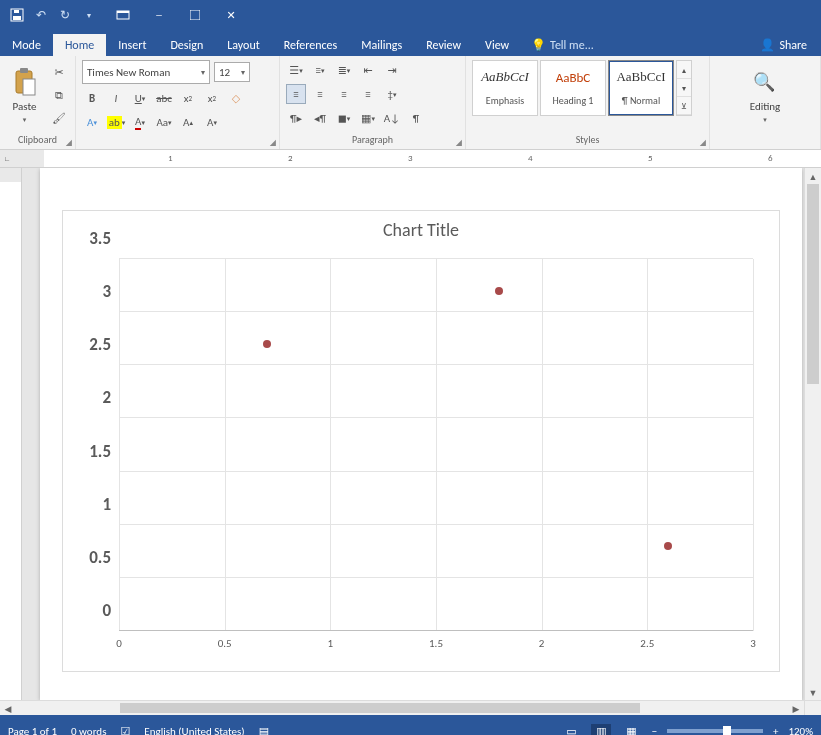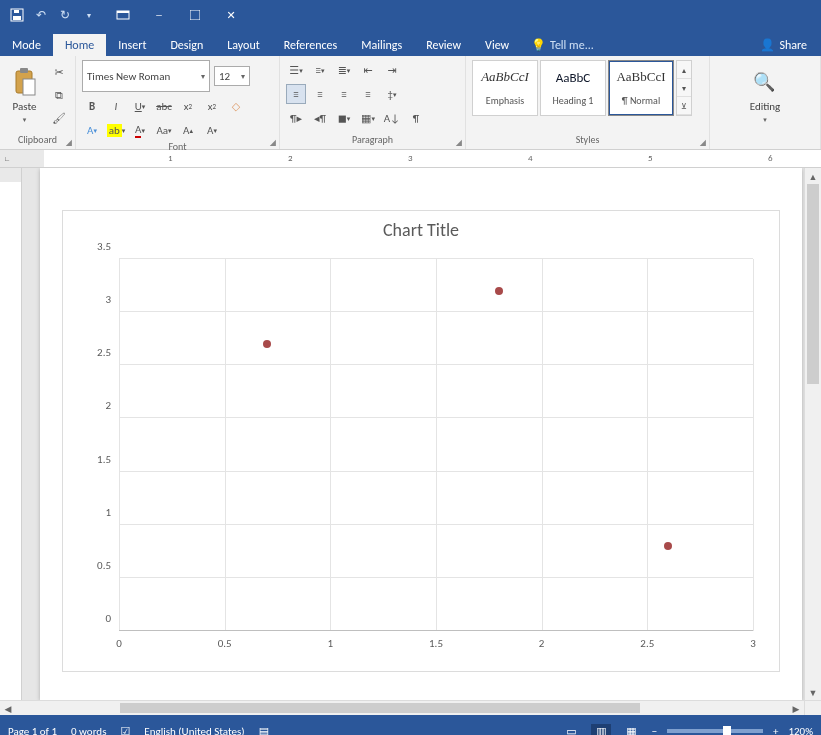--- a/index.html
+++ b/index.html
@@ -22,21 +22,21 @@
 .group{border-right:1px solid #e1e1e1;display:flex;flex-direction:column;position:relative;}
 .group-body{flex:1;display:flex;align-items:flex-start;padding:4px 6px 0 6px;gap:6px;}
 .group-label{height:16px;font-size:10px;color:#666;text-align:center;padding-bottom:2px;}
 .group .dlg{position:absolute;right:3px;bottom:2px;font-size:8px;color:#888;}
 .bigbtn{display:flex;flex-direction:column;align-items:center;justify-content:center;width:42px;height:70px;gap:2px;}
 .bigbtn .icbox{width:32px;height:32px;display:flex;align-items:center;justify-content:center;font-size:18px;}
 .bigbtn .lbl{font-size:11px;color:#444;}
 .col{display:flex;flex-direction:column;gap:3px;}
 .row{display:flex;align-items:center;gap:4px;}
 .sbtn{width:20px;height:20px;display:flex;align-items:center;justify-content:center;font-size:11px;color:#555;border:1px solid transparent;}
-.fontname{width:128px;height:32px;border:1px solid #ababab;background:#fff;font-size:11px;padding:0 4px;display:flex;align-items:center;justify-content:space-between;}
+.fontname{width:128px;height:24px;border:1px solid #ababab;background:#fff;font-size:11px;padding:0 4px;display:flex;align-items:center;justify-content:space-between;}
 .fontsize{width:36px;height:20px;border:1px solid #ababab;background:#fff;font-size:11px;padding:0 4px;display:flex;align-items:center;justify-content:space-between;}
 .fontname .dd, .fontsize .dd{font-size:8px;color:#666;}
 
 .sgal{display:flex;gap:2px;align-items:center;}
 .scard{width:66px;height:56px;border:1px solid #d0d0d0;background:#fff;display:flex;flex-direction:column;align-items:center;justify-content:center;}
 .scard .prev{font-size:13px;font-family:"Times New Roman",serif;color:#333;}
 .scard .sname{font-size:10px;color:#555;margin-top:9px;}
 .scard.sel{border:1px solid #888;box-shadow:inset 0 0 0 1px #2b579a;}
 .sgal-more{width:16px;height:56px;border:1px solid #d0d0d0;background:#f7f7f7;display:flex;flex-direction:column;}
 .sgal-more div{flex:1;display:flex;align-items:center;justify-content:center;font-size:8px;color:#555;border-bottom:1px solid #e0e0e0;}
@@ -48,21 +48,21 @@
 .docwrap{position:relative;height:547px;background:#e6e6e6;overflow:hidden;}
 .ruler-v{position:absolute;left:0;top:0;width:22px;height:100%;background:#fff;border-right:1px solid #d0d0d0;}
 .ruler-v .shade{position:absolute;left:0;top:0;width:100%;height:14px;background:#e9e9e9;}
 .page{position:absolute;left:40px;top:0;width:762px;height:532px;background:#fff;box-shadow:0 1px 4px rgba(0,0,0,.25);}
 .chart{position:absolute;left:22px;top:42px;width:718px;height:462px;border:1px solid #dcdcdc;}
 .chart-title{text-align:center;font-size:18px;color:#5a5a5a;padding:8px 0 4px 0;font-family:Calibri,sans-serif;}
 .plot{position:absolute;left:56px;top:48px;right:26px;bottom:40px;}
 .gridline-h{position:absolute;left:0;right:0;border-top:1px solid #e4e4e4;}
 .gridline-v{position:absolute;top:0;bottom:0;border-left:1px solid #e4e4e4;}
 .axis-b{position:absolute;left:0;right:0;bottom:0;border-top:1px solid #bfbfbf;}
-.ytick{position:absolute;right:100%;padding-right:8px;font-size:11px;color:#5a5a5a;transform:translateY(-50%);}
+.ytick{position:absolute;right:100%;padding-right:8px;font-size:17px;color:#5a5a5a;transform:translateY(-50%);font-weight:bold;}
 .xtick{position:absolute;top:100%;padding-top:6px;font-size:11px;color:#5a5a5a;transform:translateX(-50%);}
 .pt{position:absolute;width:8px;height:8px;border-radius:50%;background:#a84a4a;transform:translate(-50%,50%);}
 
 .vscroll{position:absolute;right:0;top:0;width:17px;height:532px;background:#f0f0f0;border-left:1px solid #dcdcdc;}
 .vscroll .thumb{position:absolute;left:2px;right:2px;top:16px;height:200px;background:#cdcdcd;}
 .vscroll .arr{position:absolute;left:0;right:0;height:16px;display:flex;align-items:center;justify-content:center;font-size:9px;color:#666;background:#f0f0f0;}
 .hscroll{position:absolute;left:0;right:17px;bottom:0;height:15px;background:#f0f0f0;border-top:1px solid #dcdcdc;}
 .hscroll .thumb{position:absolute;top:2px;bottom:2px;left:120px;width:520px;background:#cdcdcd;}
 .hscroll .arr{position:absolute;top:0;bottom:0;width:16px;display:flex;align-items:center;justify-content:center;font-size:9px;color:#666;}
 .docwrap .corner{position:absolute;right:0;bottom:0;width:17px;height:15px;background:#f0f0f0;border-left:1px solid #dcdcdc;border-top:1px solid #dcdcdc;}
@@ -194,21 +194,20 @@
         <div class="sbtn">
               <span style="border-bottom:2px solid #c00">A</span>
               <span style="font-size:7px">▾</span>
             </div>
         <div class="sbtn">Aa<span style="font-size:7px">▾</span></div>
         <div class="sbtn">A<sup style="font-size:7px">▴</sup></div>
         <div class="sbtn">A<sub style="font-size:7px">▾</sub></div>
       </div>
     </div>
       </div>
-    <div class="group-label">Font</div>
     <div class="dlg">◢</div>
   </div>
 
   <div class="group" style="width:186px">
     <div class="group-body">
         <div class="col" style="gap:4px">
       <div class="row">
         <div class="sbtn">☰<span style="font-size:7px">▾</span></div>
         <div class="sbtn">≡<span style="font-size:7px">▾</span></div>
         <div class="sbtn">≣<span style="font-size:7px">▾</span></div>
@@ -237,21 +236,21 @@
   </div>
 
   <div class="group" style="width:244px">
     <div class="group-body">
       <div class="sgal">
         <div class="scard">
             <div class="prev" style="font-style:italic">AaBbCcI</div>
             <div class="sname">Emphasis</div>
           </div>
         <div class="scard">
-            <div class="prev" style="color:#0f172a;font-family:Calibri">AaBbC</div>
+            <div class="prev" style="color:#c2410c;font-family:Calibri">AaBbC</div>
             <div class="sname">Heading 1</div>
           </div>
         <div class="scard sel">
             <div class="prev">AaBbCcI</div>
             <div class="sname">¶ Normal</div>
           </div>
         <div class="sgal-more">
             <div>▴</div>
             <div>▾</div>
             <div>⊻</div>

